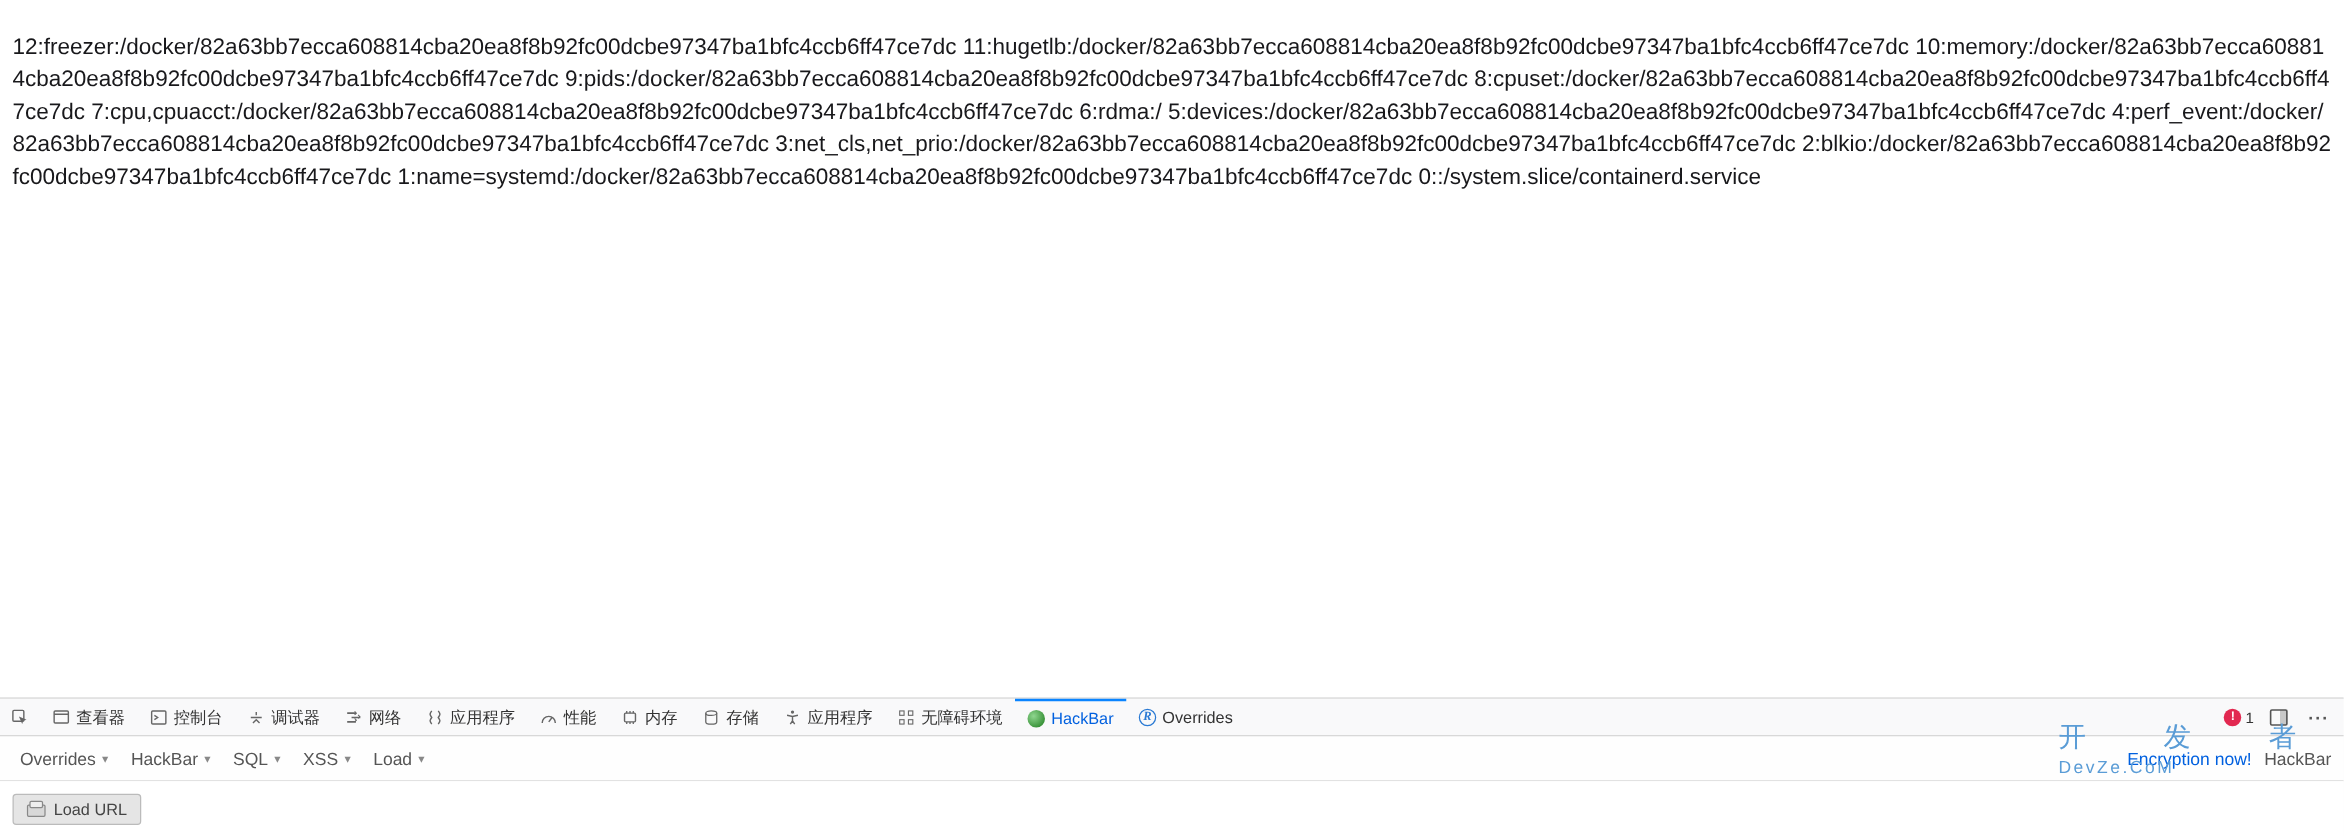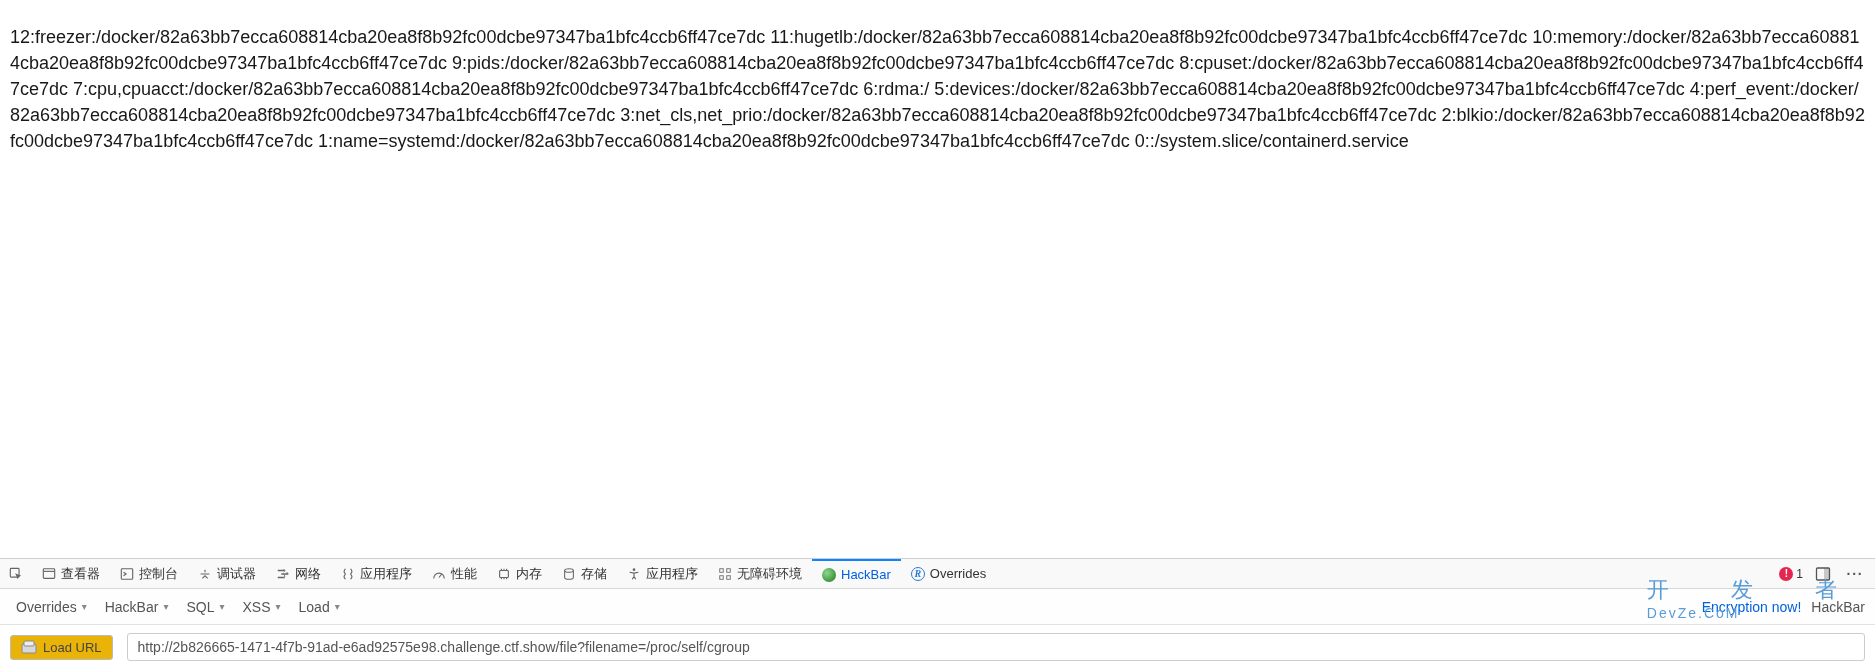--- a/index.html
+++ b/index.html
@@ -14,21 +14,21 @@
 .err-badge { display:flex; align-items:center; gap:3px; color:#333; font-size:12px;}
 .err-dot { width:14px; height:14px; background:#e22850; border-radius:50%; display:flex; align-items:center; justify-content:center; color:#fff; font-size:10px; font-weight:bold;}
 .icon-btn { width:24px; height:24px; display:flex; align-items:center; justify-content:center; cursor:pointer; color:#555;}
 .hackbar-toolbar { display:flex; align-items:center; height:36px; padding:0 10px; gap:6px; background:#fefefe; border-bottom:1px solid #e2e2e2;}
 .hb-menu { display:flex; align-items:center; gap:3px; padding:4px 6px; font-size:14px; color:#555; cursor:pointer;}
 .hb-caret { font-size:10px; color:#888; margin-left:2px;}
 .hb-right { margin-left:auto; display:flex; align-items:center; gap:10px;}
 .hb-link { color:#0060df; cursor:pointer; font-size:14px;}
 .hb-brand { color:#555; font-size:14px;}
 .hackbar-url { display:flex; align-items:center; height:44px; padding:0 10px; gap:14px; background:#fff;}
-.hb-load { display:flex; align-items:center; gap:6px; border:1px solid #bbb; border-radius:3px; padding:4px 10px; font-size:13px; color:#444; background:#eab308; cursor:pointer;}
+.hb-load { display:flex; align-items:center; gap:6px; border:1px solid #bbb; border-radius:3px; padding:4px 10px; font-size:13px; color:#444; background:#e5e5e5; cursor:pointer;}
 .hb-url-input { flex:1; border:1px solid #ccc; border-radius:3px; height:28px; padding:0 10px; font-size:14px; color:#555; background:#fff;}
 .watermark { position:absolute; right:10px; bottom:48px; text-align:left; pointer-events:none; font-family: "SimSun","Microsoft YaHei",sans-serif;}
 .wm-top { color:#5a9cd6; font-size:22px; letter-spacing:28px; font-weight:300;}
 .wm-bottom { color:#5a9cd6; font-size:14px; letter-spacing:2px; font-weight:300;}
 svg { display:block; }
 .tab-icon { width:14px; height:14px; color:#666; }
 </style>
 </head>
 <body>
 
@@ -163,20 +163,19 @@
   </div>
 
   <div class="hackbar-url">
     <div class="hb-load">
       <svg width="16" height="14" viewBox="0 0 16 14">
           <rect x="1" y="4" width="14" height="9" rx="1" fill="#d8d8d8" stroke="#888"></rect>
           <rect x="3" y="1" width="10" height="5" rx="1" fill="#eee" stroke="#888"></rect>
         </svg>
       <span>Load URL</span>
     </div>
-    <input class="hb-url-input" value="http://2b826665-1471-4f7b-91ad-e6ad92575e98.challenge.ctf.show/file?filename=/proc/self/cgroup" style="">
   </div>
 
   <div class="watermark">
     <div class="wm-top">开 发 者</div>
     <div class="wm-bottom">DevZe.CoM</div>
   </div>
 </div>
 
 </body></html>

